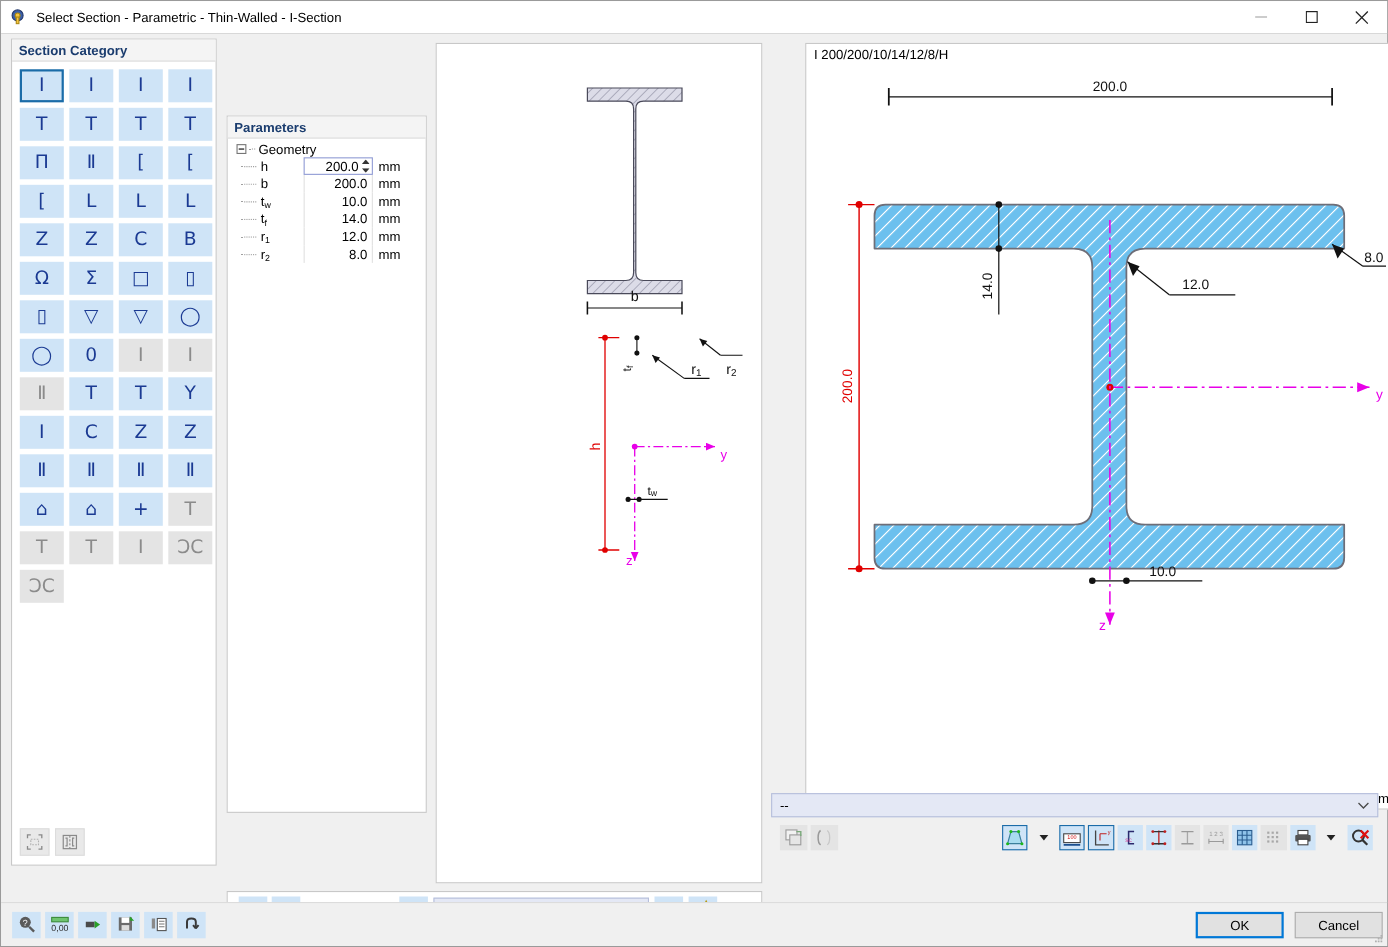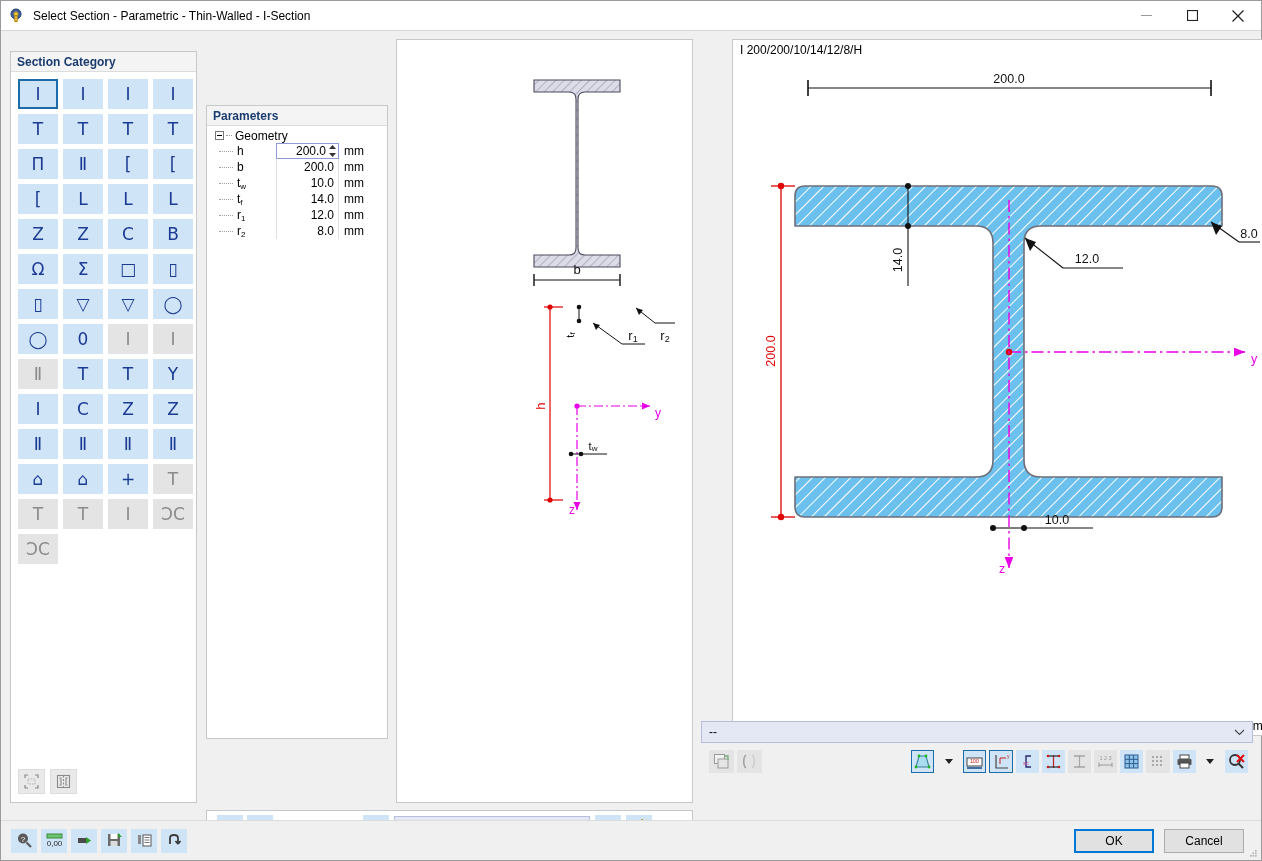--- a/index.html
+++ b/index.html
@@ -52,21 +52,21 @@
   .panel-head {
     background: #f4f4f4;
     border-bottom: 1px solid #dcdcdc;
     height: 20px;
     display: flex; align-items: center;
     padding-left: 6px;
     font-weight: bold; font-size: 12px; color: #1a3c6e;
   }
 
   
-  #sec-cat { left: 9px; top: 20px; width: 187px; height: 752px; }
+  #sec-cat { left: 9px; top: 4px; width: 187px; height: 752px; }
   #cat-grid {
     padding: 7px 0 0 7px;
     display: flex; flex-wrap: wrap; width: 100%;
     gap: 5px;
   }
   .cat-cell {
     width: 40px; height: 30px;
     background: #cfe4f7;
     display: flex; align-items: center; justify-content: center;
   }
@@ -182,21 +182,21 @@
     background: #f0f0f0; border-top: 1px solid #dcdcdc;
     display: flex; align-items: center;
   }
   #bottom-tools { display:flex; gap: 4px; margin-left: 10px; }
   .bt { width: 26px; height: 24px; background:#cfe4f7; display:flex;align-items:center;justify-content:center; }
   .dlgbtn {
     width: 80px; height: 24px; background: #e1e1e1; border: 1px solid #adadad;
     font-size: 12px; display:flex;align-items:center;justify-content:center; color:#000;
   }
   #btn-ok { border: 2px solid #0078d7; width: 80px; }
-  #actions { margin-left:auto; display:flex; gap: 10px; margin-right: 17px; }
+  #actions { margin-left:auto; display:flex; gap: 10px; margin-right: 4px; }
   .grip { position:absolute; right:3px; bottom:3px; width:10px;height:10px; }
 </style>
 </head>
 <body>
 
 <div id="app">
 
   <div id="titlebar">
     <span id="title-icon">
       <svg width="16" height="16" viewBox="0 0 16 16">

